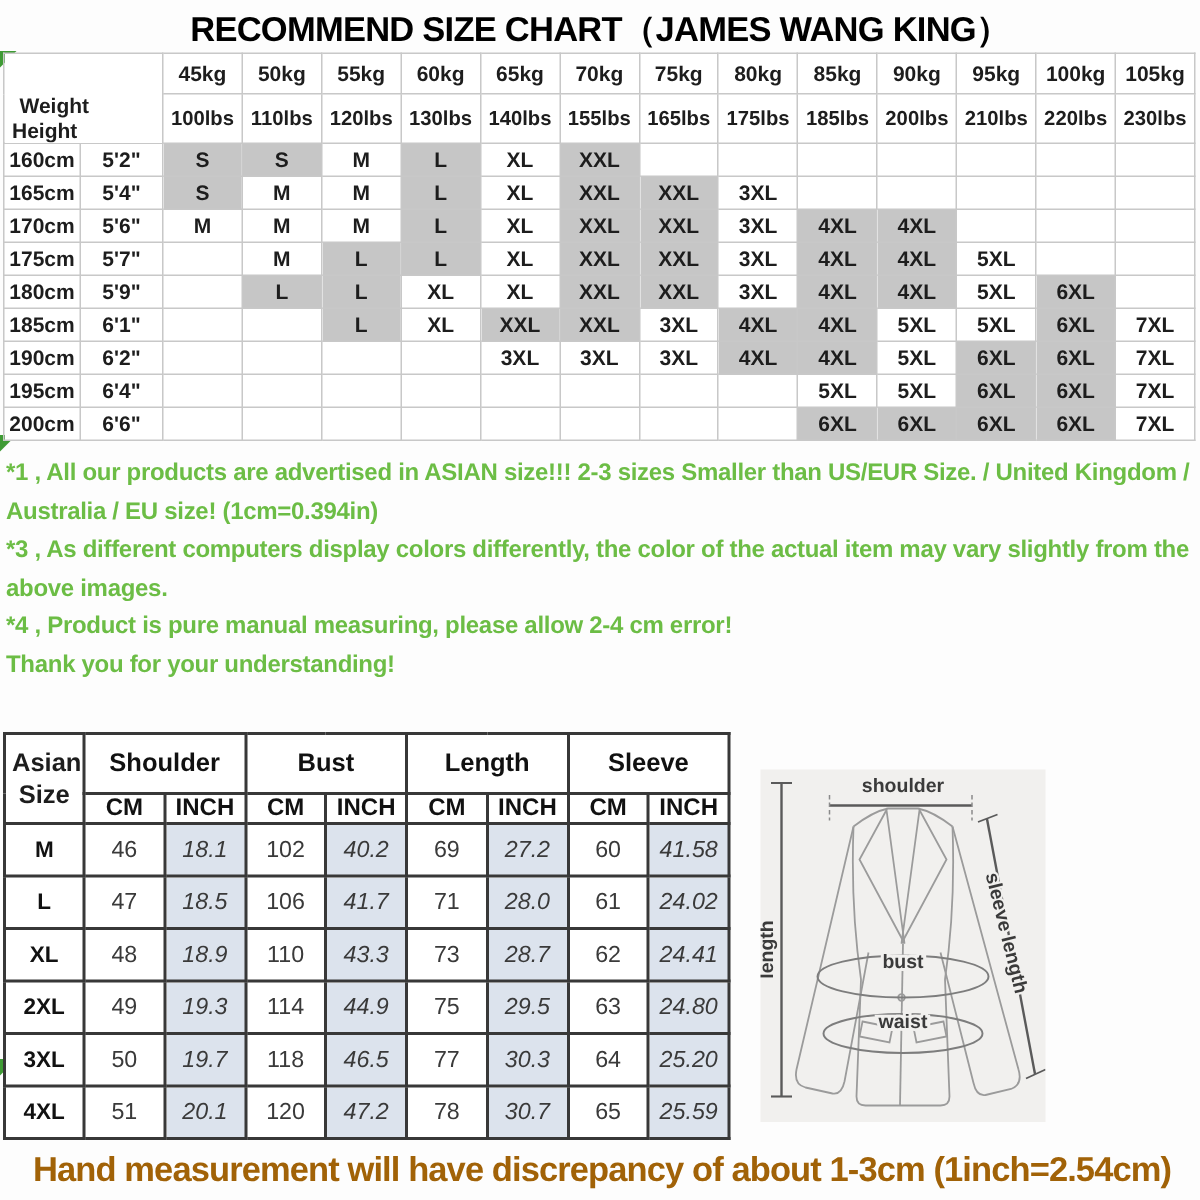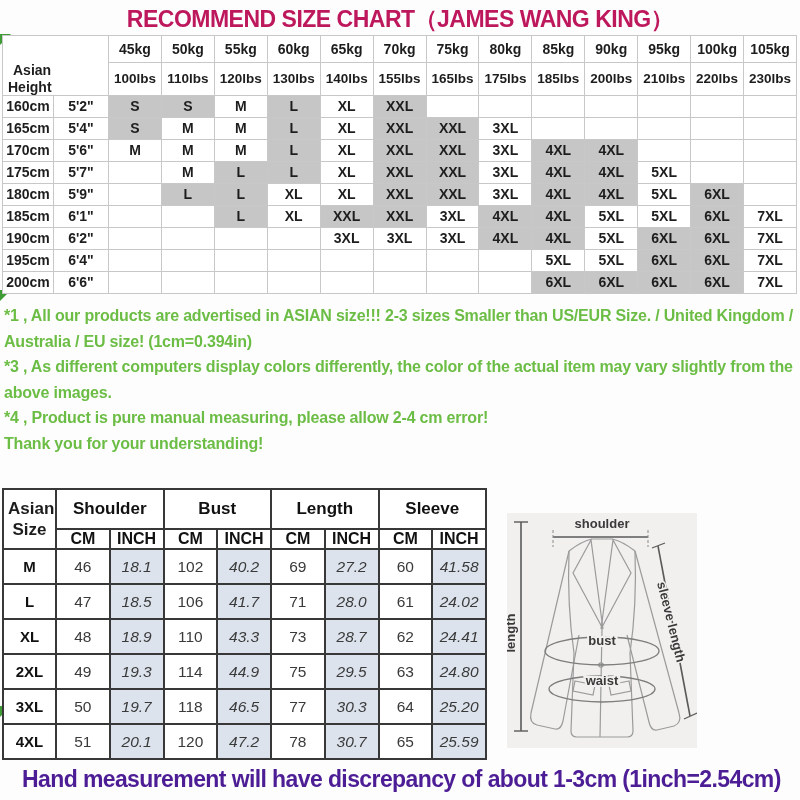--- a/index.html
+++ b/index.html
@@ -3,21 +3,21 @@
 <meta charset="utf-8">
 <style>
   * { margin:0; padding:0; box-sizing:border-box; }
   html,body { background:#ffffff; }
   .page {
     position:relative; width:800px; height:800px; overflow:hidden;
     background:#fdfdfd; font-family:"Liberation Sans", sans-serif; color:#1d1d1d;
   }
   .title {
     position:absolute; left:0; top:4px; width:800px; text-align:center;
-    font-size:23px; font-weight:700; letter-spacing:-0.5px; color:#be185d;
+    font-size:23px; font-weight:700; letter-spacing:-0.5px; color:#000000;
   }
   
   table.top {
     position:absolute; left:2px; top:35px; width:795px;
     border-collapse:collapse; table-layout:fixed;
   }
   table.top th, table.top td {
     border:1px solid #c8c8c8; background:#fff; text-align:center;
     font-size:14px; font-weight:700; color:#1d1d1d; padding:0; line-height:1.05;
     overflow:hidden; white-space:nowrap;
@@ -52,21 +52,21 @@
   table.meas td.inch   { background:#dce3ed;font-style:italic; }
   
   .figure {
     position:absolute; left:507px; top:513px; width:190px; height:235px;
     background:#f1f0ee;
   }
   .figure svg { display:block; }
   
   .footer {
     position:absolute; left:22px; top:766px; width:770px;
-    font-size:23px; font-weight:700; letter-spacing:-0.6px; color:#4c1d95;
+    font-size:23px; font-weight:700; letter-spacing:-0.6px; color:#a16207;
   }
   
   .gtri { position:absolute; width:0; height:0;
     border-top:11px solid #3f9b35; border-right:11px solid transparent; }
 </style>
 </head>
 <body>
 
 <div class="page">
 
@@ -90,21 +90,21 @@
         <col>
         <col>
         <col>
         <col>
         <col>
         <col>
     </colgroup>
     <thead>
       <tr>
         <th class="corner kg" colspan="2" rowspan="2">
-          <span class="w">Asian</span>
+          <span class="w">Weight</span>
           <span class="h">Height</span>
         </th>
       <th class="kg">45kg</th>
           <th class="kg">50kg</th>
           <th class="kg">55kg</th>
           <th class="kg">60kg</th>
           <th class="kg">65kg</th>
           <th class="kg">70kg</th>
           <th class="kg">75kg</th>
           <th class="kg">80kg</th>

